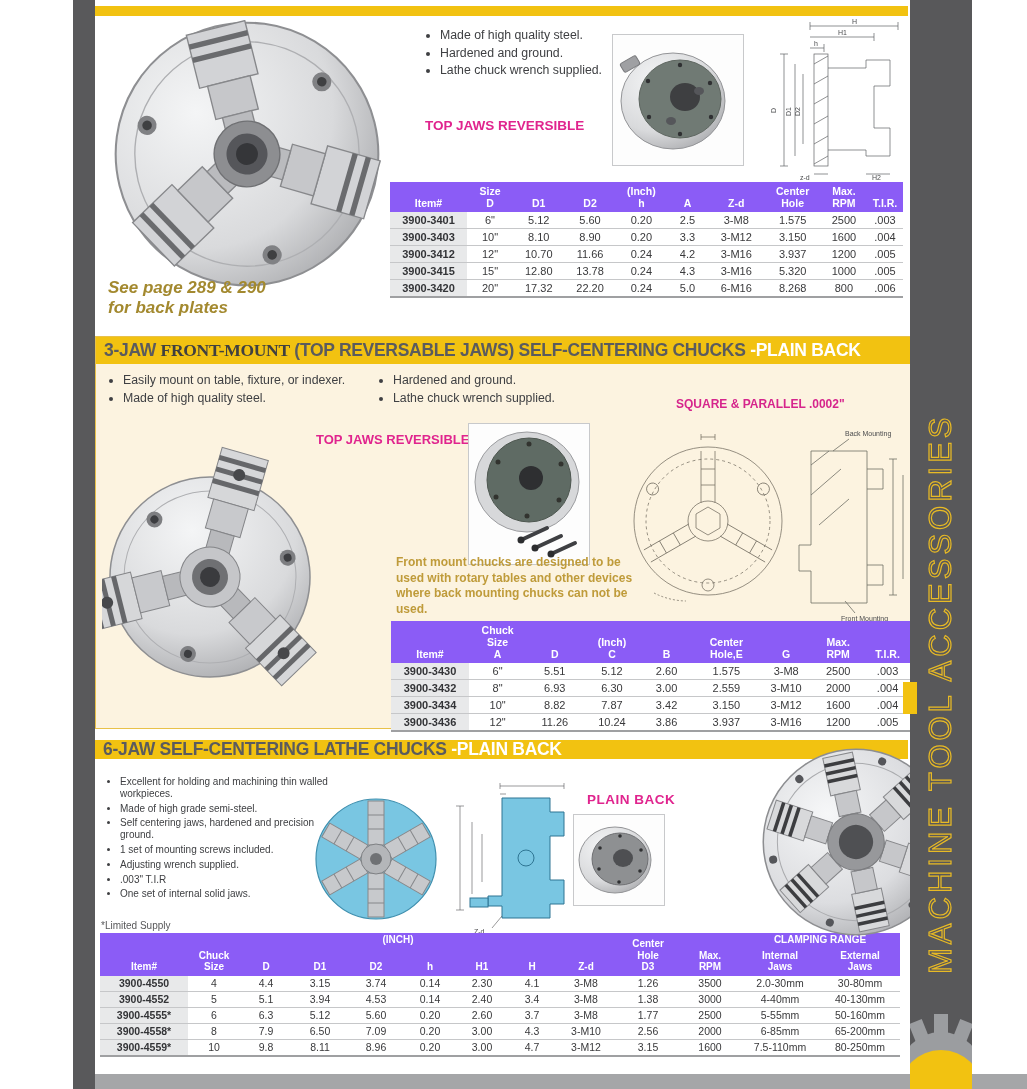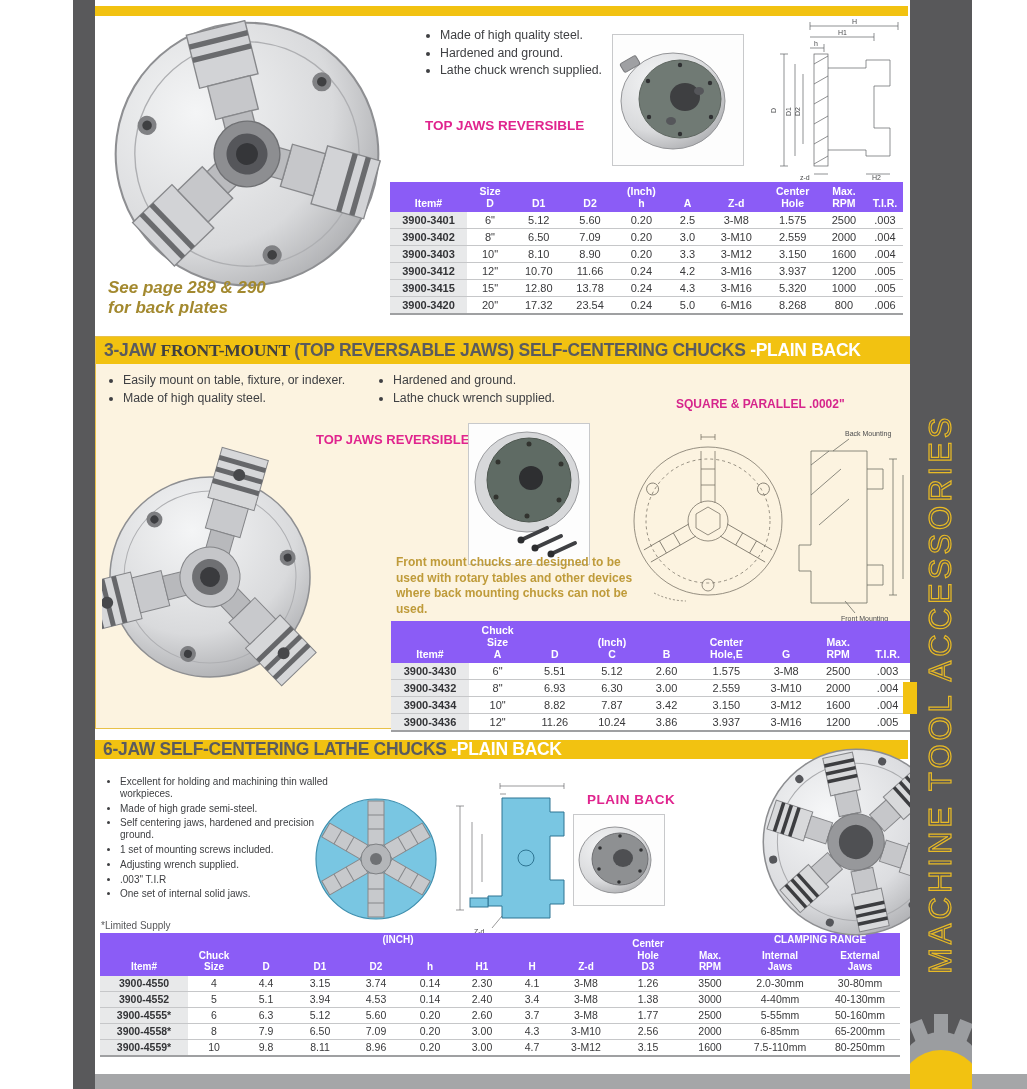--- a/index.html
+++ b/index.html
@@ -226,32 +226,20 @@
             <td>5.12</td>
             <td>5.60</td>
             <td>0.20</td>
             <td>2.5</td>
             <td>3-M8</td>
             <td>1.575</td>
             <td>2500</td>
             <td>.003</td>
           </tr>
           <tr>
-            <td>3900-3402</td>
-            <td>8"</td>
-            <td>6.50</td>
-            <td>7.09</td>
-            <td>0.20</td>
-            <td>3.0</td>
-            <td>3-M10</td>
-            <td>2.559</td>
-            <td>2000</td>
-            <td>.004</td>
-          </tr>
-          <tr>
             <td>3900-3403</td>
             <td>10"</td>
             <td>8.10</td>
             <td>8.90</td>
             <td>0.20</td>
             <td>3.3</td>
             <td>3-M12</td>
             <td>3.150</td>
             <td>1600</td>
             <td>.004</td>
@@ -277,21 +265,21 @@
             <td>4.3</td>
             <td>3-M16</td>
             <td>5.320</td>
             <td>1000</td>
             <td>.005</td>
           </tr>
           <tr>
             <td>3900-3420</td>
             <td>20"</td>
             <td>17.32</td>
-            <td>23.54</td>
+            <td>22.20</td>
             <td>0.24</td>
             <td>5.0</td>
             <td>6-M16</td>
             <td>8.268</td>
             <td>800</td>
             <td>.006</td>
           </tr>
         </tbody>
     </table>
   </div>

